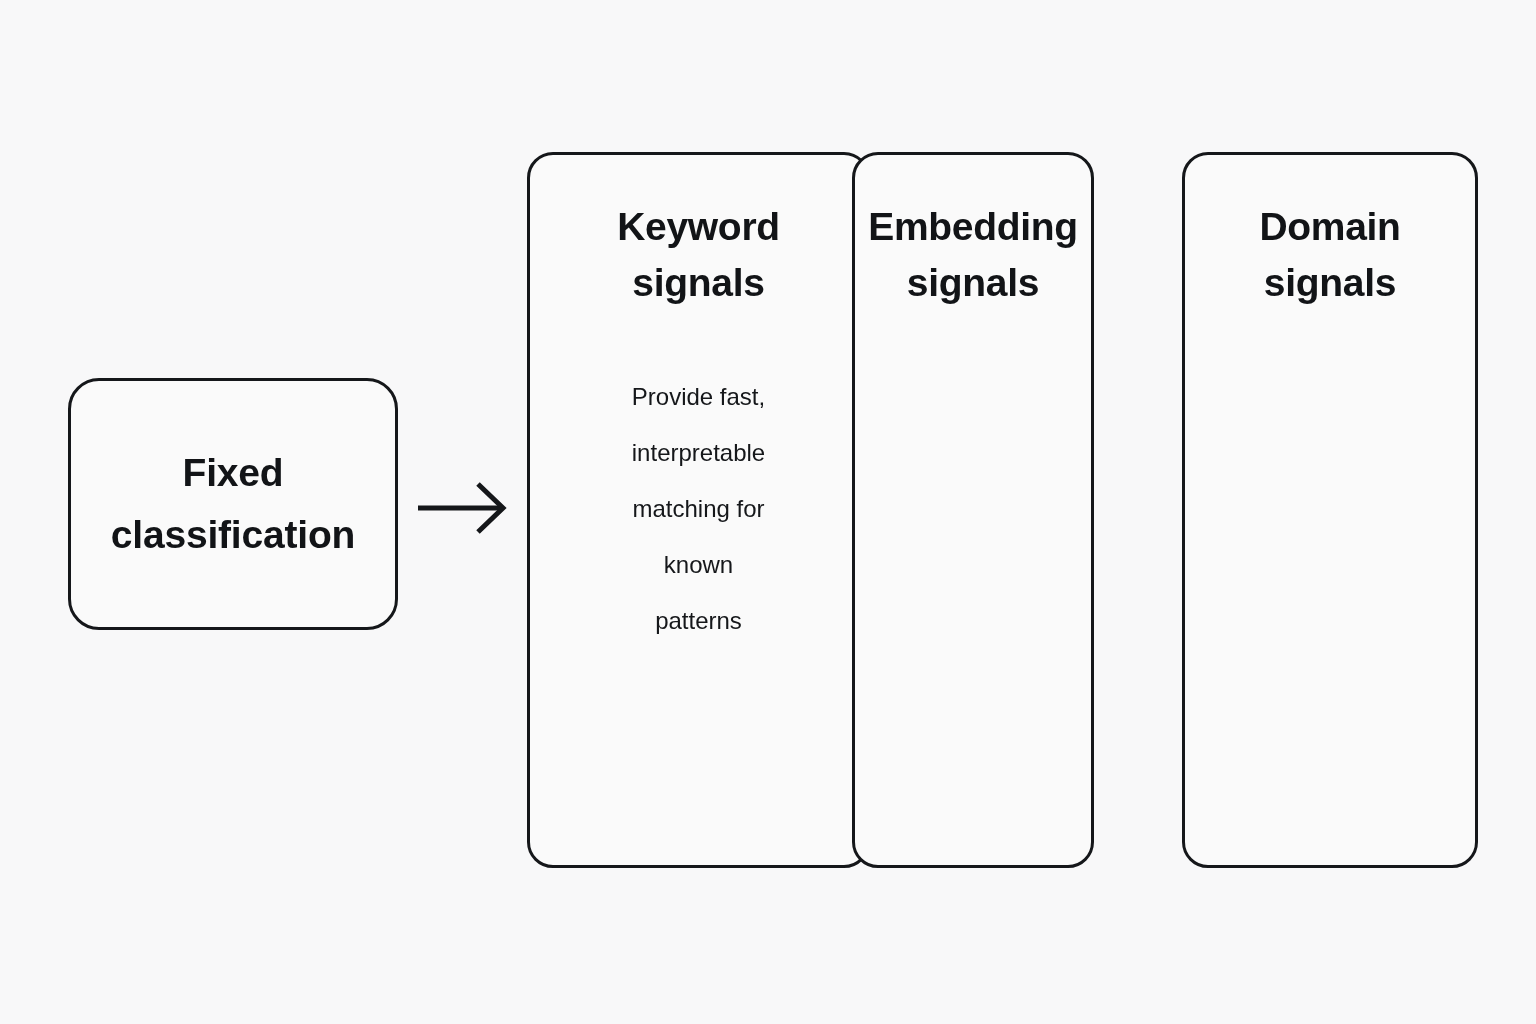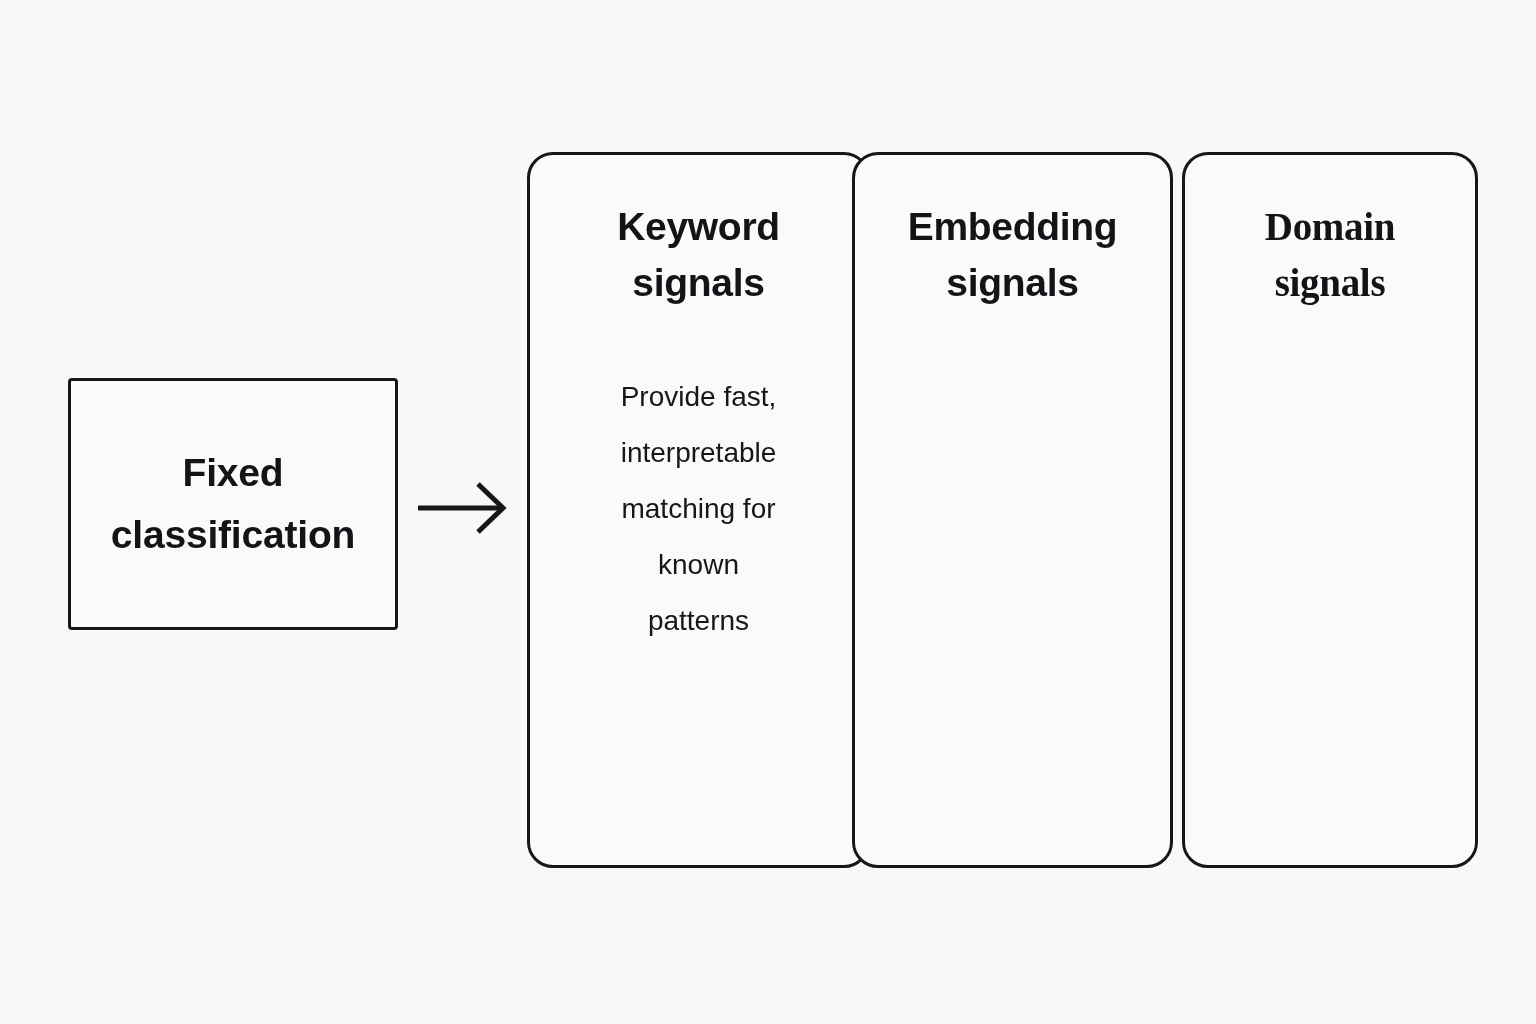--- a/index.html
+++ b/index.html
@@ -18,21 +18,21 @@
 
   
   .source-box {
     position: absolute;
     left: 68px;
     top: 378px;
     width: 330px;
     height: 252px;
     box-sizing: border-box;
     border: 3.5px solid #15171a;
-    border-radius: 4px;
+    border-radius: 31px;
     background: #fafafa;
     display: flex;
     align-items: center;
     justify-content: center;
   }
   .source-label {
     font-size: 39px;
     font-weight: 700;
     line-height: 62px;
     color: #121417;
@@ -60,35 +60,35 @@
     box-sizing: border-box;
     border: 3.5px solid #15171a;
     border-radius: 26px;
     background: #fafafa;
     padding: 44px 12px 0 12px;
     display: flex;
     flex-direction: column;
     align-items: center;
   }
   .card-1 { left: 527px; width: 343px; }
-  .card-2 { left: 852px; width: 321px; }
-  .card-3 { left: 1182px; width: 296px; font-family: Liberation Serif, serif; }
+  .card-2 { left: 852px; width: 242px; }
+  .card-3 { left: 1182px; width: 296px; }
 
   .card-title {
     font-size: 39px;
     font-weight: 700;
     line-height: 56px;
     color: #121417;
     text-align: center;
     letter-spacing: -0.3px;
     white-space: pre-line;
   }
   .card-body {
     margin-top: 58px;
-    font-size: 28px;
+    font-size: 24px;
     font-weight: 400;
     line-height: 56px;
     color: #15171a;
     text-align: center;
     letter-spacing: 0px;
     white-space: pre-line;
   }
   .card-3 .card-body { letter-spacing: -0.3px; }
 </style>
 </head>

